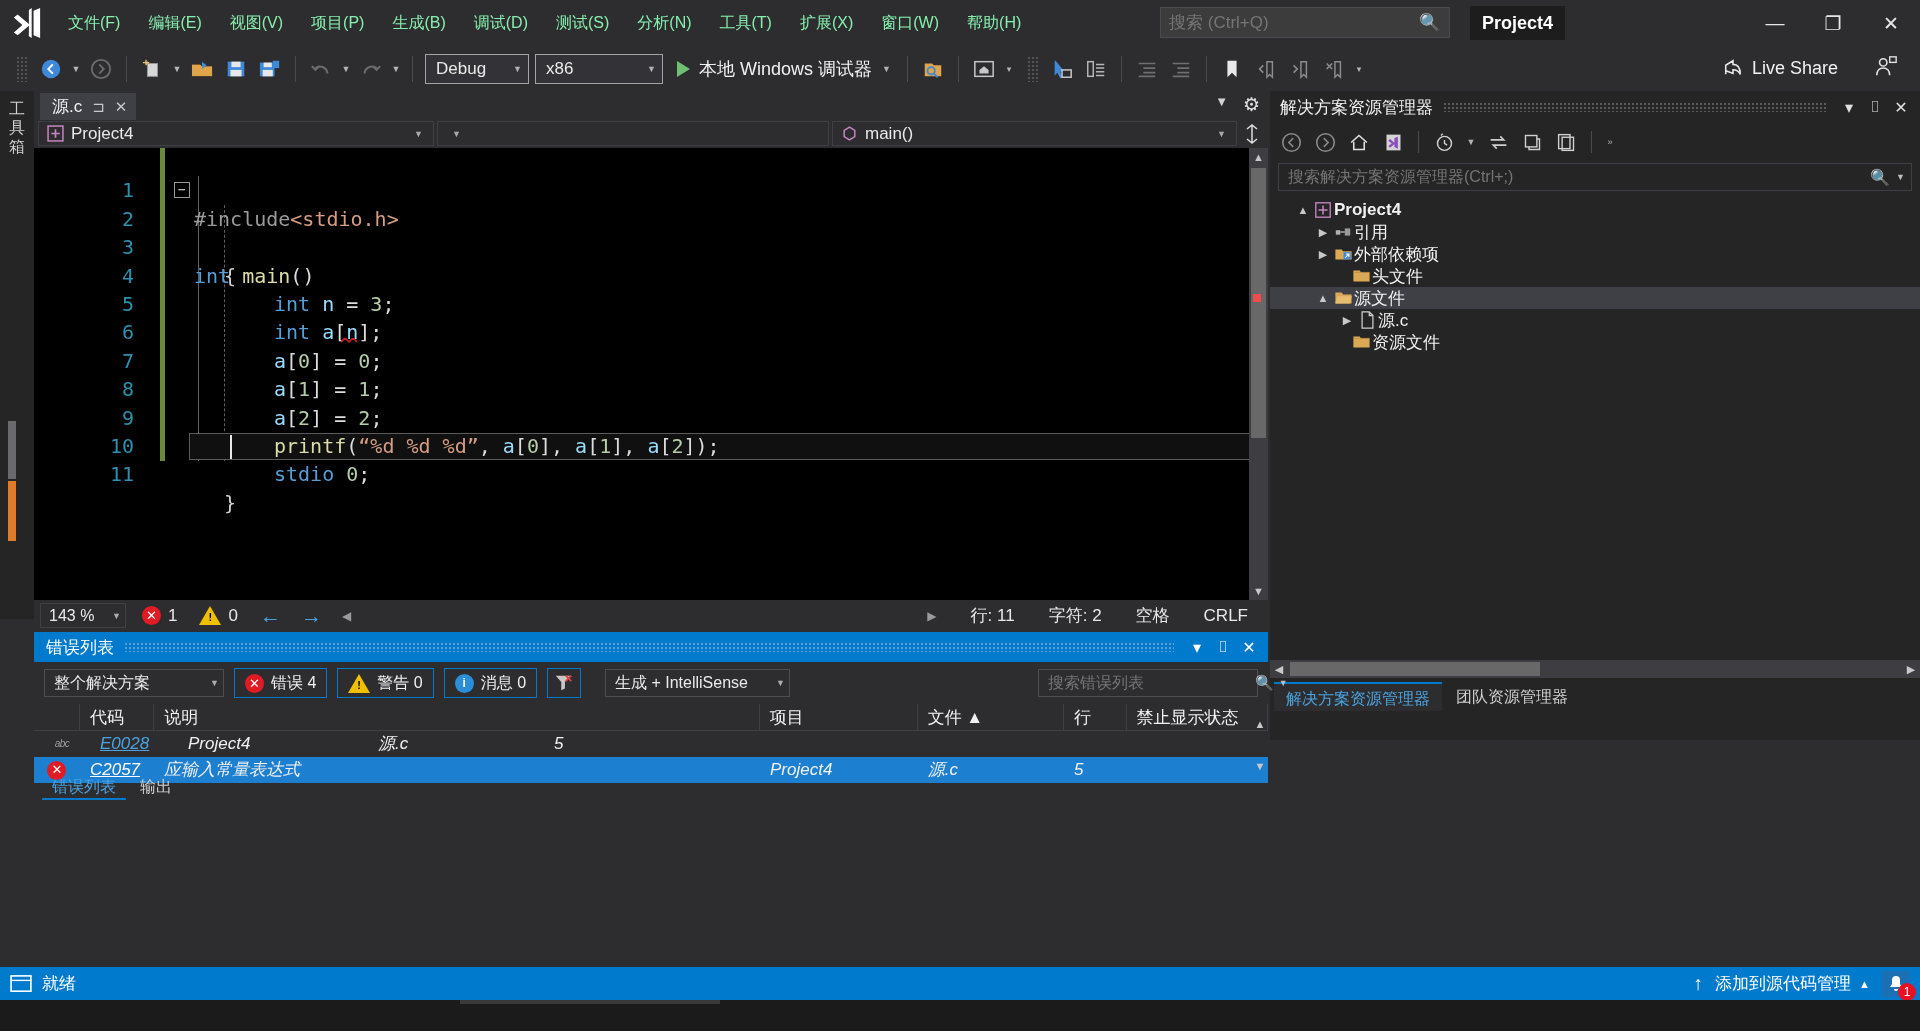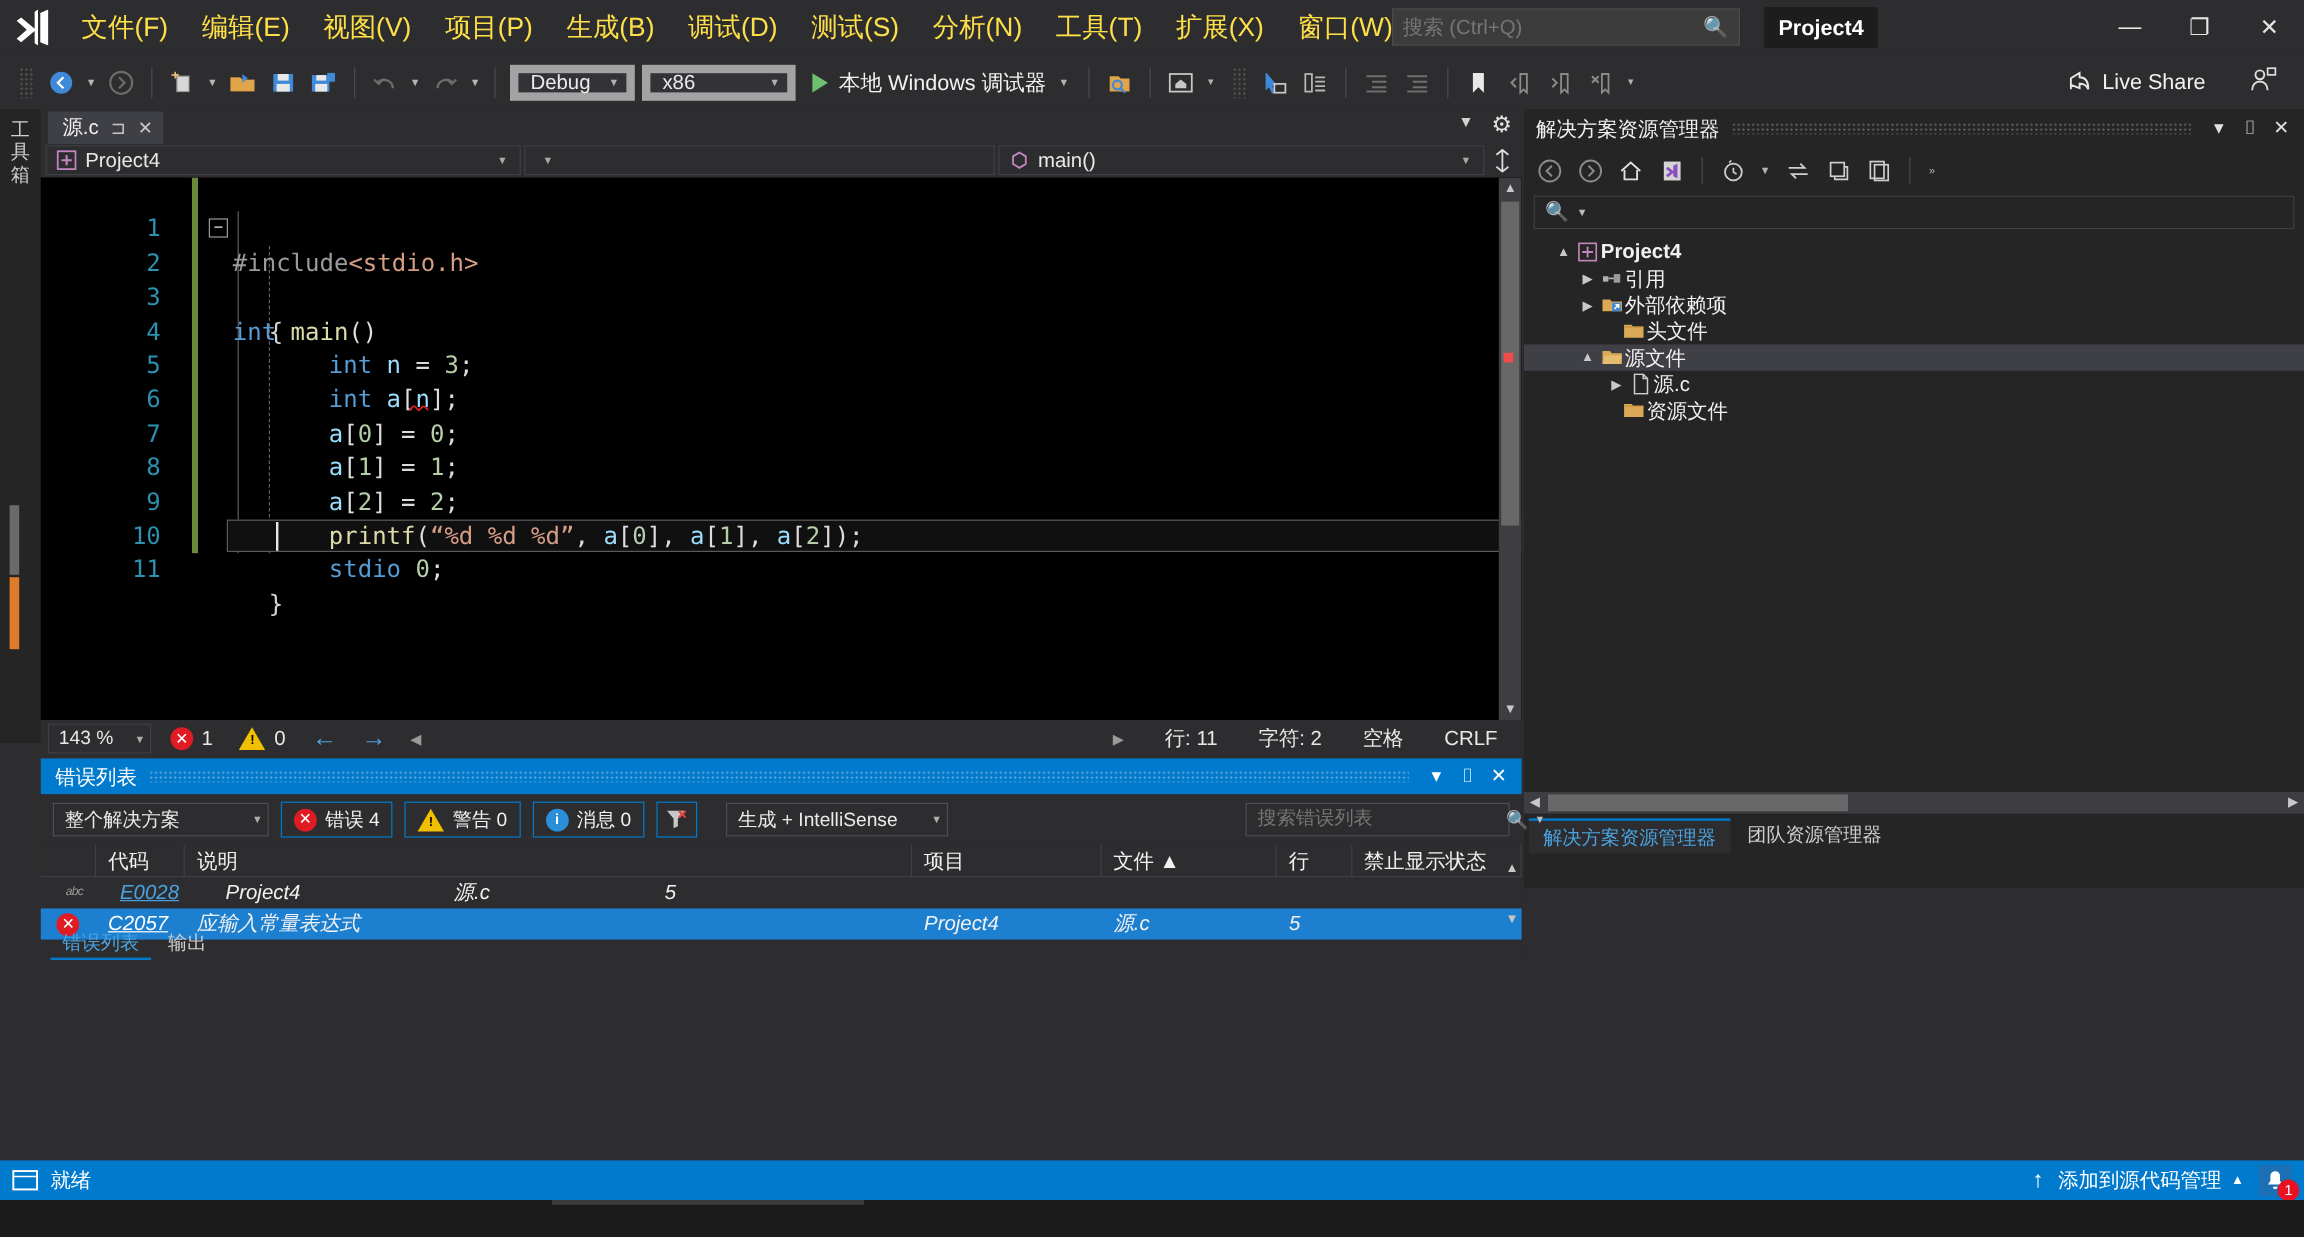--- a/index.html
+++ b/index.html
@@ -15,21 +15,21 @@
   .titlebar{
     position:absolute; left:0; top:0; width:1920px; height:46px;
     background:#2d2d30; display:flex; align-items:center;
   }
   .vs-logo{
     width:54px; height:46px; display:flex; align-items:center; justify-content:center;
   }
   .vs-logo svg{ width:30px; height:30px; }
   .menu{ display:flex; align-items:center; height:46px; }
   .menu-item{
-    padding:0 14px; height:46px; line-height:46px; font-size:22px; color:#fde047;
+    padding:0 14px; height:46px; line-height:46px; font-size:16px; color:#86efac;
     white-space:nowrap; cursor:default;
   }
   .qsearch{
     position:absolute; left:1160px; top:7px; width:290px; height:31px;
     background:#3c3c3c; border:1px solid #4a4a4f; display:flex; align-items:center;
     padding:0 8px;
   }
   .qsearch input{
     flex:1; background:transparent; border:0; outline:0; color:#9a9a9a;
     font-size:17px; font-family:inherit;
@@ -50,21 +50,21 @@
   }
   .grip{ width:12px; height:26px; margin:0 6px 0 10px;
     background-image:radial-gradient(#5a5a5a 1px, transparent 1px);
     background-size:4px 4px; opacity:.85; }
   .tb-btn{ width:34px; height:34px; display:flex; align-items:center; justify-content:center;
            color:#cfcfcf; }
   .tb-caret{ width:16px; height:34px; display:flex; align-items:center; justify-content:center;
              color:#b4b4b4; font-size:9px; }
   .tb-sep{ width:1px; height:26px; background:#4a4a4f; margin:0 8px; }
   .cfgsel{
-    height:30px; min-width:104px; background:#333337; border:7px solid #a3a3a3;
+    height:30px; min-width:104px; background:#333337; border:1px solid #a3a3a3;
     display:flex; align-items:center; padding:0 6px 0 10px; color:#eaeaea; font-size:17px;
     margin-right:6px;
   }
   .cfgsel .lbl{ flex:1; }
   .cfgsel .car{ color:#b0b0b0; font-size:9px; margin-left:8px; }
   .runbtn{ display:flex; align-items:center; height:34px; padding:0 8px; color:#f1f1f1;
            font-size:18px; white-space:nowrap; }
   .play{ width:0;height:0;border-left:13px solid #6ec06e;border-top:8px solid transparent;
          border-bottom:8px solid transparent; margin-right:9px; }
   .liveshare{
@@ -723,20 +723,21 @@
         <svg width="21" height="21" viewBox="0 0 24 24">
             <rect x="3" y="3" width="13" height="16" fill="none" stroke="#cfcfcf" stroke-width="1.6"></rect>
             <rect x="7" y="6" width="13" height="15" fill="none" stroke="#cfcfcf" stroke-width="1.6"></rect>
           </svg>
       </div>
       <div class="sln-sep"></div>
       <div class="tb-caret">»</div>
     </div>
 
     <div class="sln-search">
+      <input readonly="" placeholder="搜索解决方案资源管理器(Ctrl+;)" style="">
       <span style="color:#d6d6d6;font-size:16px;">🔍</span>
       <span style="color:#bdbdbd;font-size:9px;margin-left:6px;">▼</span>
     </div>
 
     <div class="tree">
 
 
       <div class="trow" style="padding-left:24px;">
         <span class="tw">▲</span>
         <span class="ticon">

